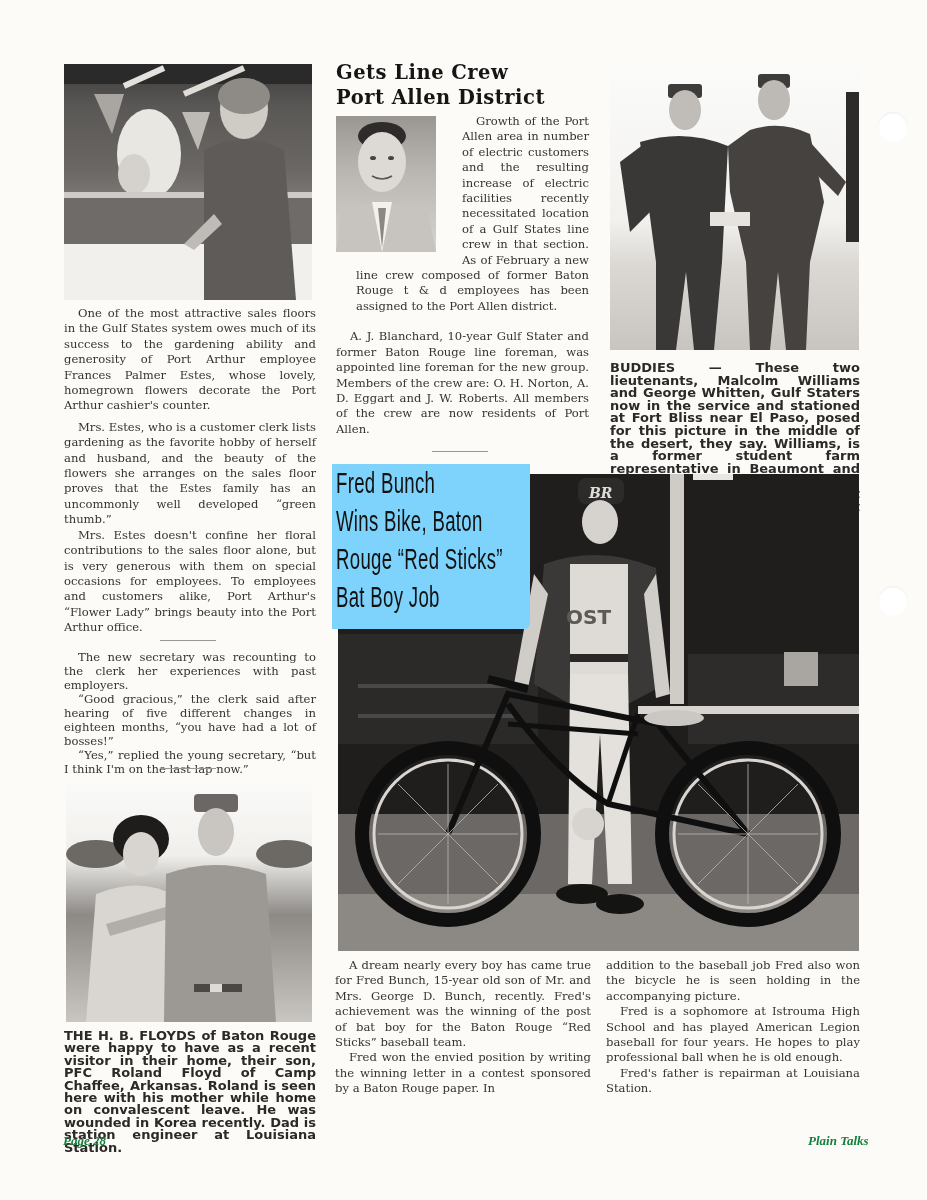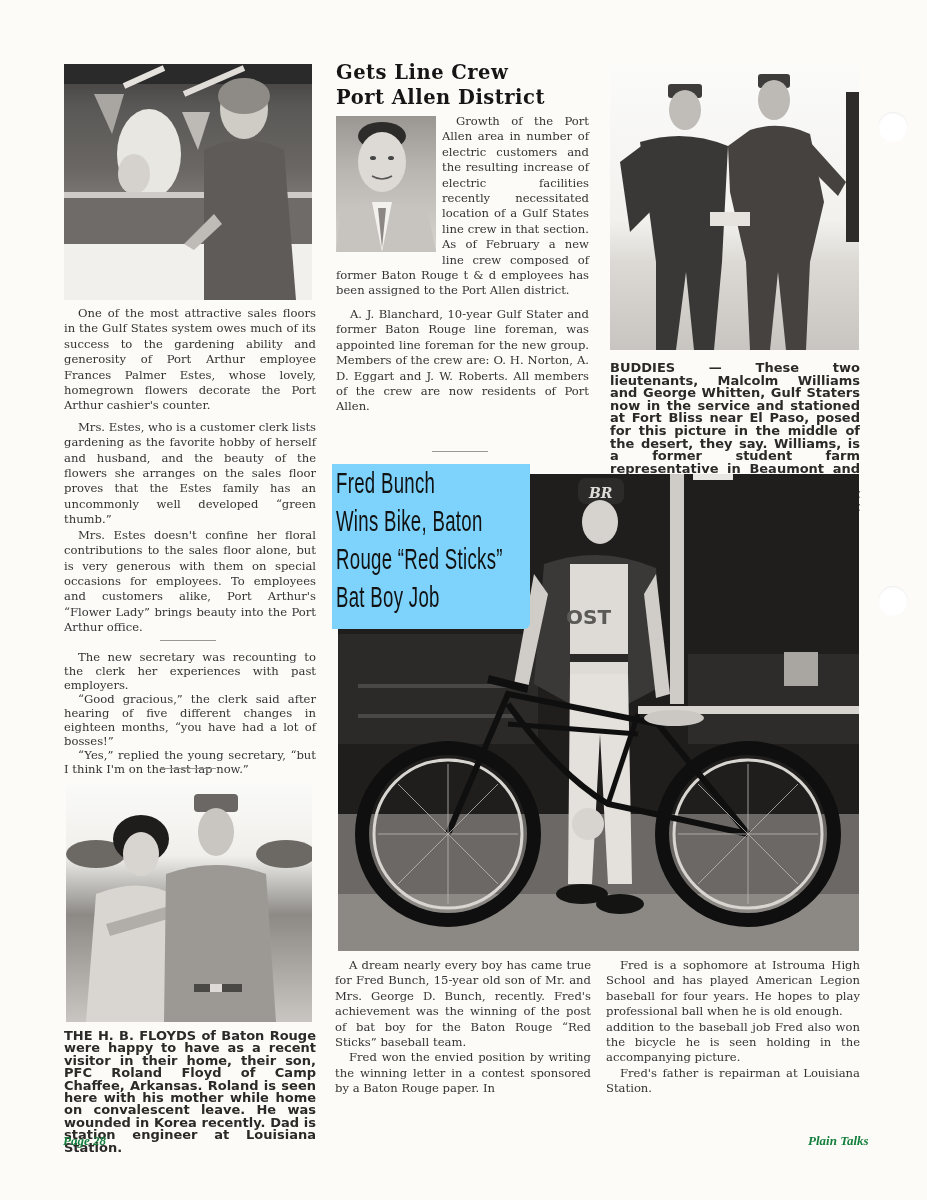--- a/index.html
+++ b/index.html
@@ -107,21 +107,21 @@
     <ellipse cx="37" cy="42" rx="3" ry="2" fill="#444"></ellipse>
     <ellipse cx="55" cy="42" rx="3" ry="2" fill="#444"></ellipse>
     <path d="M36,60 Q46,66 56,60" stroke="#555" stroke-width="1.5" fill="none"></path>
     <path d="M0,136 L4,96 Q46,78 92,96 L100,136 Z" fill="#c7c4bf"></path>
     <path d="M36,86 L46,136 L56,86 Z" fill="#f3f1ed"></path>
     <path d="M42,92 L46,132 L50,92 Z" fill="#8b8883"></path>
   </svg>
 </div>
 
 <div class="abs body-text" style="left:336px; top:114px; width:253px;">
-  <p style="margin-bottom:8px;">
+  <p style="margin-bottom:15px;padding-left:20px;">
     <span style="float:left; width:106px; height:139px;"></span>
     <span>Growth of the Port Allen area in number of electric customers and the resulting increase of electric facilities recently necessitated location of a Gulf States line crew in that section. As of February a new line crew composed of former Baton Rouge t &amp; d employees has been assigned to the Port Allen district.</span>
   </p>
   <p>A. J. Blanchard, 10-year Gulf Stater and former Baton Rouge line foreman, was appointed line foreman for the new group. Members of the crew are: O. H. Norton, A. D. Eggart and J. W. Roberts. All members of the crew are now residents of Port Allen.</p>
 </div>
 
 <div class="rule" style="left:432px; top:451px; width:56px;"></div>
 
 <div class="photo" style="left:610px; top:62px; width:249px; height:288px; background:linear-gradient(180deg,#fbfbfa 0%,#f2f1ee 55%,#dcd9d4 70%,#c8c5c0 100%);" title="Two lieutenants in fatigues posing in the desert">
   <svg width="249" height="288" viewBox="0 0 249 288">
@@ -205,22 +205,22 @@
     <div>Bat Boy Job</div>
   </div>
 </div>
 
 <div class="abs body-text" style="left:335px; top:958px; width:256px;">
   <p class="tight">A dream nearly every boy has came true for Fred Bunch, 15-year old son of Mr. and Mrs. George D. Bunch, recently. Fred's achievement was the winning of the post of bat boy for the Baton Rouge “Red Sticks” baseball team.</p>
   <p class="tight">Fred won the envied position by writing the winning letter in a contest sponsored by a Baton Rouge paper. In</p>
 </div>
 
 <div class="abs body-text" style="left:606px; top:958px; width:254px;">
+  <p class="tight" style="text-indent:0;">addition to the baseball job Fred also won the bicycle he is seen holding in the accompanying picture.</p>
   <p class="tight">Fred is a sophomore at Istrouma High School and has played American Legion baseball for four years. He hopes to play professional ball when he is old enough.</p>
-  <p class="tight" style="text-indent:0;">addition to the baseball job Fred also won the bicycle he is seen holding in the accompanying picture.</p>
   <p class="tight">Fred's father is repairman at Louisiana Station.</p>
 </div>
 
 <div class="abs footer" style="left:63px; top:1133px;">Page 28</div>
 <div class="abs footer" style="left:808px; top:1133px;">Plain Talks</div>
 
 <div class="hole" style="left:878px; top:112px;"></div>
 <div class="hole" style="left:878px; top:586px;"></div>
 
 </body></html>

